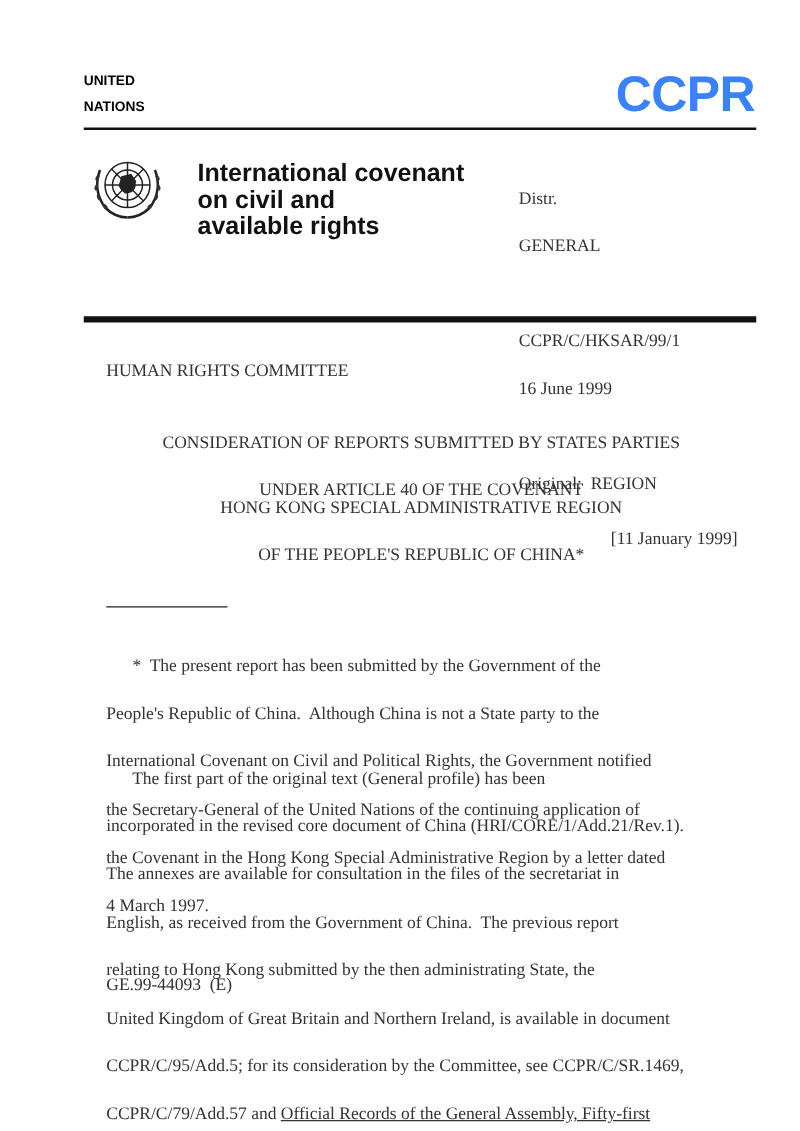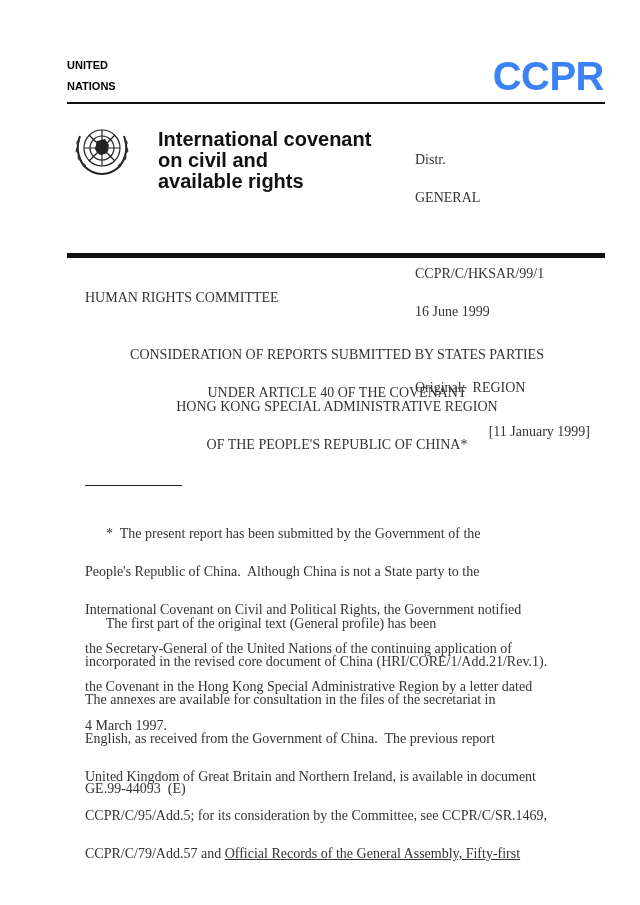--- a/index.html
+++ b/index.html
@@ -109,20 +109,21 @@
   <div>the Secretary-General of the United Nations of the continuing application of</div>
   <div>the Covenant in the Hong Kong Special Administrative Region by a letter dated</div>
   <div>4 March 1997.</div>
 </div>
 
 <div class="abs mono para p2">
   <div>      The first part of the original text (General profile) has been</div>
   <div>incorporated in the revised core document of China (HRI/CORE/1/Add.21/Rev.1).</div>
   <div>The annexes are available for consultation in the files of the secretariat in</div>
   <div>English, as received from the Government of China.  The previous report</div>
+  <div>relating to Hong Kong submitted by the then administrating State, the</div>
   <div>United Kingdom of Great Britain and Northern Ireland, is available in document</div>
   <div>CCPR/C/95/Add.5; for its consideration by the Committee, see CCPR/C/SR.1469,</div>
   <div><span>CCPR/C/79/Add.57 and </span><span class="u">Official Records of the General Assembly, Fifty-first</span></div>
   
   
   
   
   
 </div>
 

